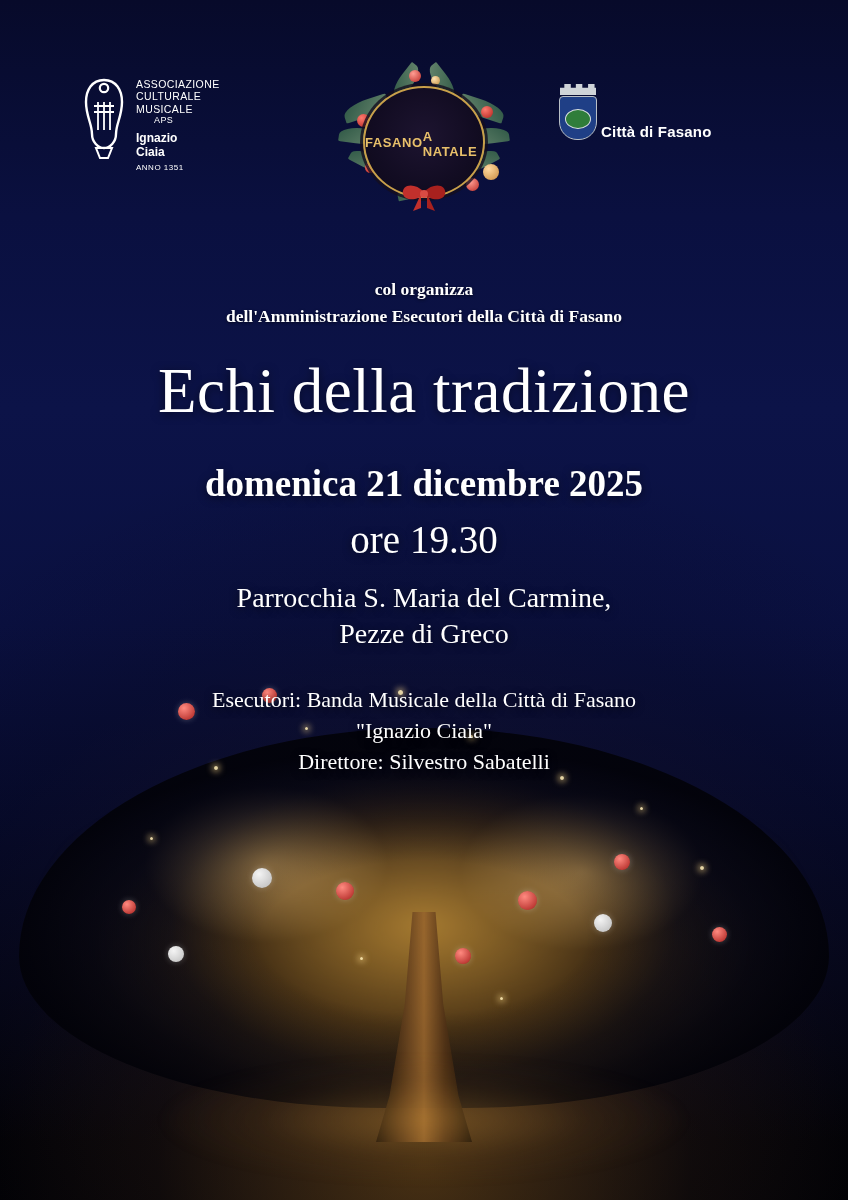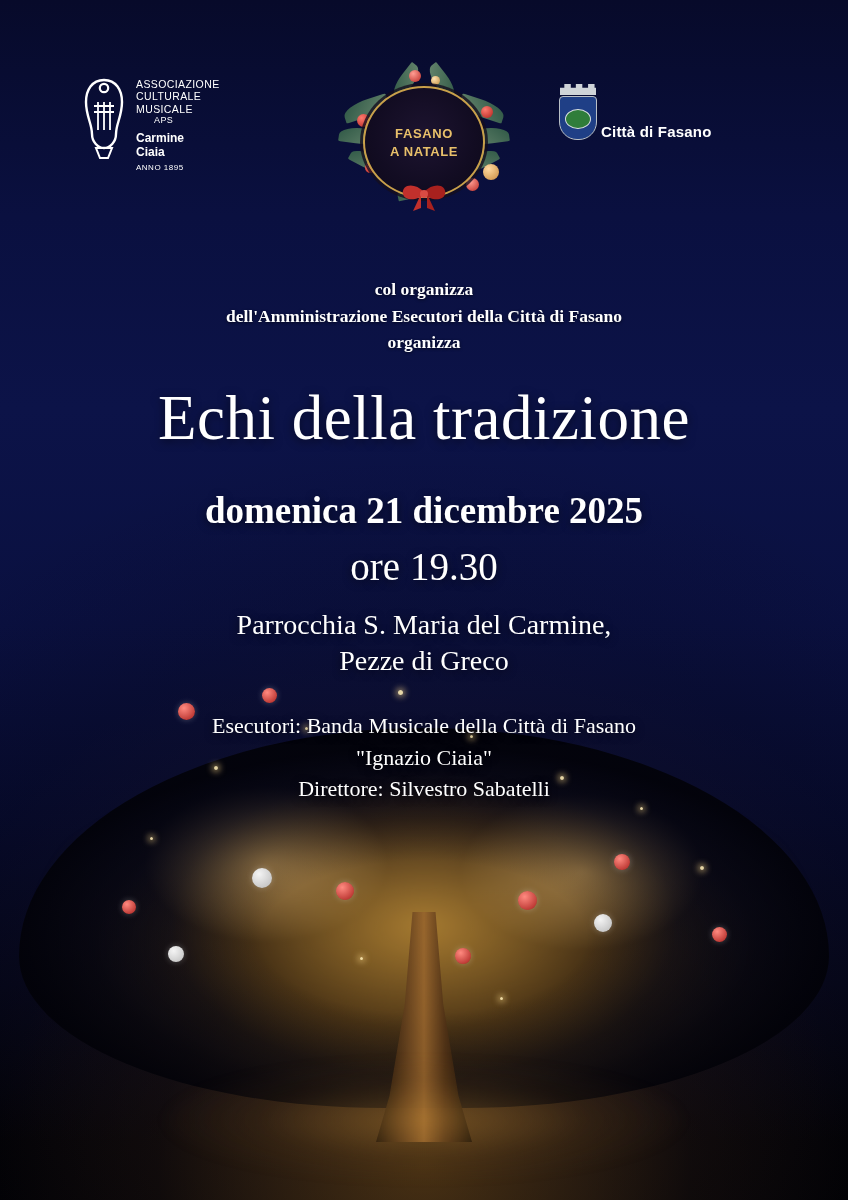--- a/index.html
+++ b/index.html
@@ -133,21 +133,21 @@
     position: absolute;
     left: 50%;
     top: 50%;
     transform: translate(-50%,-50%);
     width: 118px;
     height: 108px;
     border-radius: 50%;
     background: radial-gradient(circle at 50% 45%, #1d1430 0%, #120c22 60%, #0d0818 100%);
     border: 2px solid #c9a04a;
     display: flex;
-    flex-direction: column;
+    flex-direction: row;
     align-items: center;
     justify-content: center;
     box-shadow: 0 0 0 3px rgba(20,14,30,0.8);
   }
   .wreath-ring .wl1 {
     font-family: "Liberation Sans", sans-serif;
     font-weight: bold;
     font-size: 13px;
     letter-spacing: 0.6px;
     color: #e8c06a;
@@ -333,23 +333,23 @@
           <path d="M20 26 L20 54 M26 26 L26 54 M32 26 L32 54" stroke="#ffffff" stroke-width="1.8"></path>
           <circle cx="26" cy="12" r="4.2" fill="none" stroke="#ffffff" stroke-width="2.2"></circle>
           <path d="M18 72 L34 72 L30 82 L22 82 Z" fill="none" stroke="#ffffff" stroke-width="2"></path>
         </svg>
       </div>
       <div class="logo-left-text">
         <div class="l1">ASSOCIAZIONE</div>
         <div class="l2">CULTURALE</div>
         <div class="l3">MUSICALE</div>
         <div class="l4">APS</div>
-        <div class="l5">Carmine</div>
+        <div class="l5">Ignazio</div>
         <div class="l6">Ciaia</div>
-        <div class="l7">ANNO 1895</div>
+        <div class="l7">ANNO 1351</div>
       </div>
     </div>
 
     <div class="wreath">
       <div class="leaf" style="left:8px;top:34px;width:46px;height:17px;transform:rotate(-18deg);"></div>
       <div class="leaf" style="left:4px;top:62px;width:44px;height:16px;transform:rotate(8deg);"></div>
       <div class="leaf" style="left:14px;top:88px;width:40px;height:15px;transform:rotate(28deg);"></div>
       <div class="leaf" style="right:8px;top:34px;width:46px;height:17px;transform:rotate(18deg) scaleX(-1);"></div>
       <div class="leaf" style="right:4px;top:62px;width:44px;height:16px;transform:rotate(-8deg) scaleX(-1);"></div>
       <div class="leaf" style="right:14px;top:88px;width:40px;height:15px;transform:rotate(-28deg) scaleX(-1);"></div>
@@ -389,21 +389,20 @@
       <div class="crest-label">Città di Fasano</div>
     </div>
 
   </div>
 
   <div class="content">
 
     <div class="intro">
       <div>col organizza</div>
       <div>dell'Amministrazione Esecutori della Città di Fasano</div>
-      <div>organizza</div>
     </div>
 
     <div class="title">Echi della tradizione</div>
 
     <div class="date">domenica 21 dicembre 2025</div>
     <div class="time">ore 19.30</div>
 
     <div class="venue">
       <div>Parrocchia  S. Maria del Carmine,</div>
       <div>Pezze di Greco</div>

